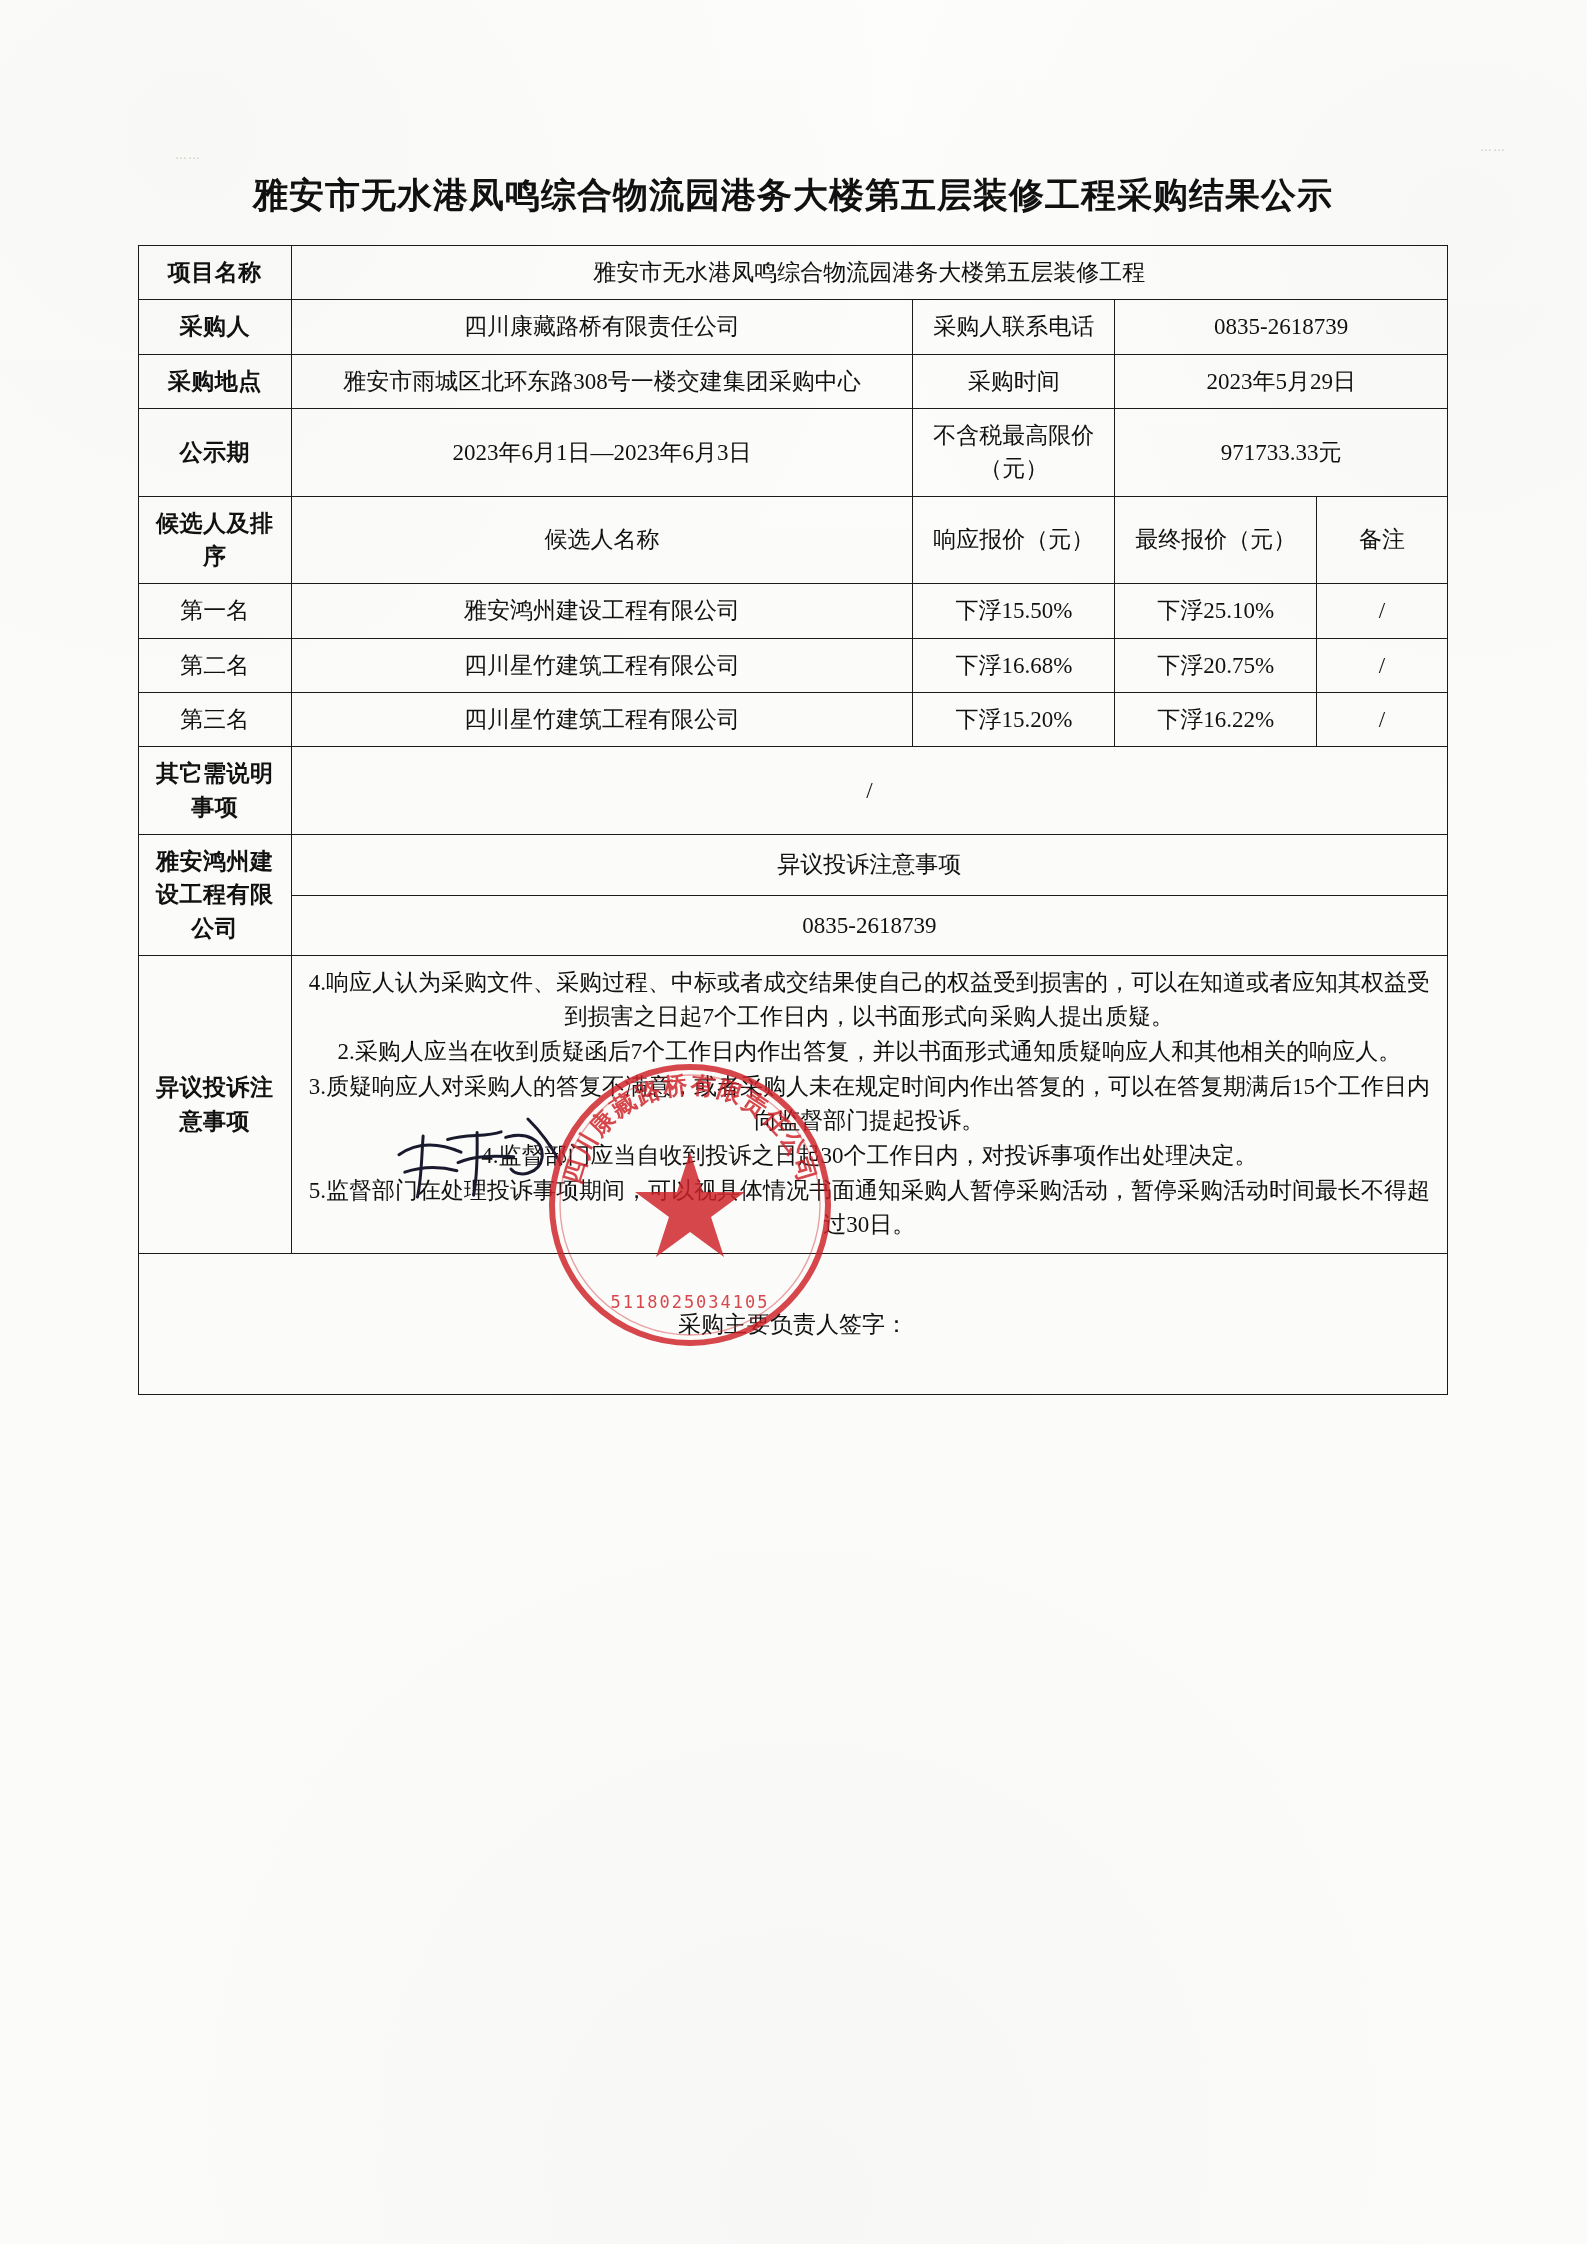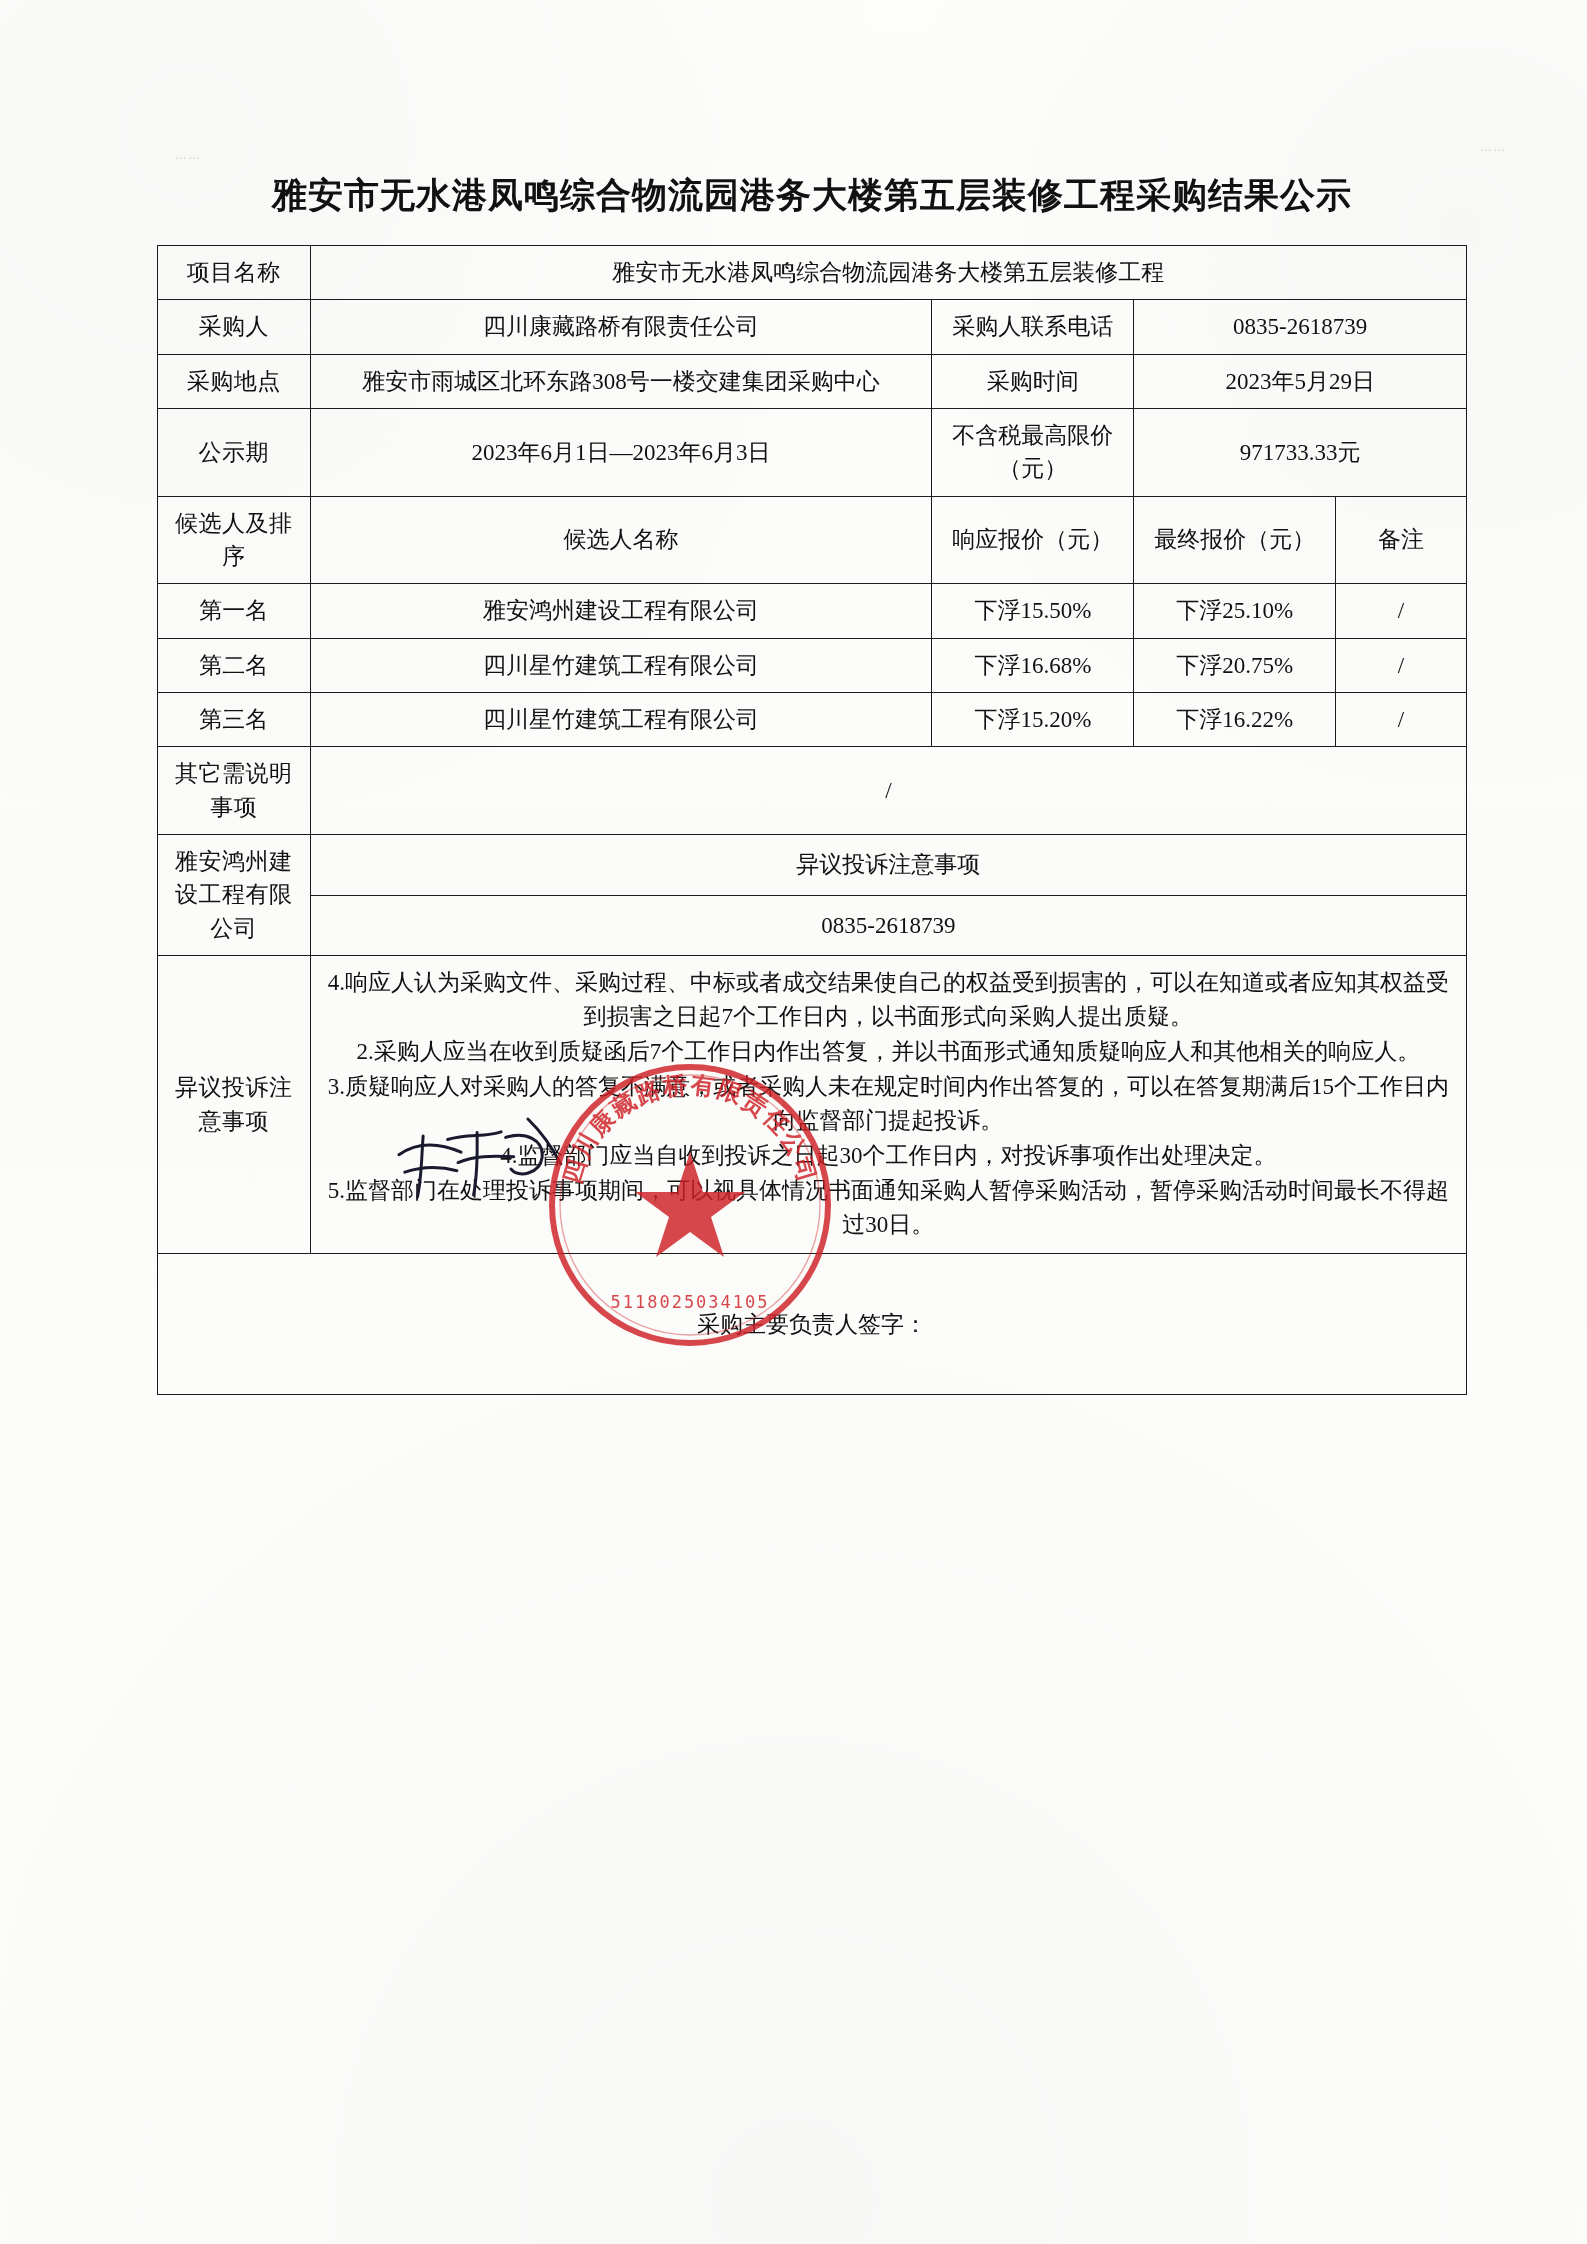--- a/index.html
+++ b/index.html
@@ -37,21 +37,20 @@
     letter-spacing: 1px;
     opacity: 0.65;
     font-family: "Liberation Sans", sans-serif;
   }
 
   .doc {
     position: absolute;
     left: 138px;
     top: 150px;
     width: 1310px;
-    margin-left: 19px;
   }
 
   .title {
     text-align: center;
     font-size: 35px;
     font-weight: bold;
     letter-spacing: 1px;
     padding: 22px 0 26px 0;
     font-family: "DejaVu Sans", "Liberation Sans", sans-serif;
   }
@@ -65,20 +64,21 @@
     border: 1.6px solid #1b1b1b;
     padding: 10px 8px;
     font-size: 23px;
     line-height: 1.45;
     vertical-align: middle;
     text-align: center;
   }
   td.label {
     font-size: 23px;
     letter-spacing: 0.5px;
+    font-weight: bold;
   }
   td.notes {
     text-align: left;
     font-size: 22.5px;
     line-height: 1.62;
     padding: 16px 14px 16px 16px;
     vertical-align: top;
   }
   td.notes p {
     margin: 0 0 2px 0;

